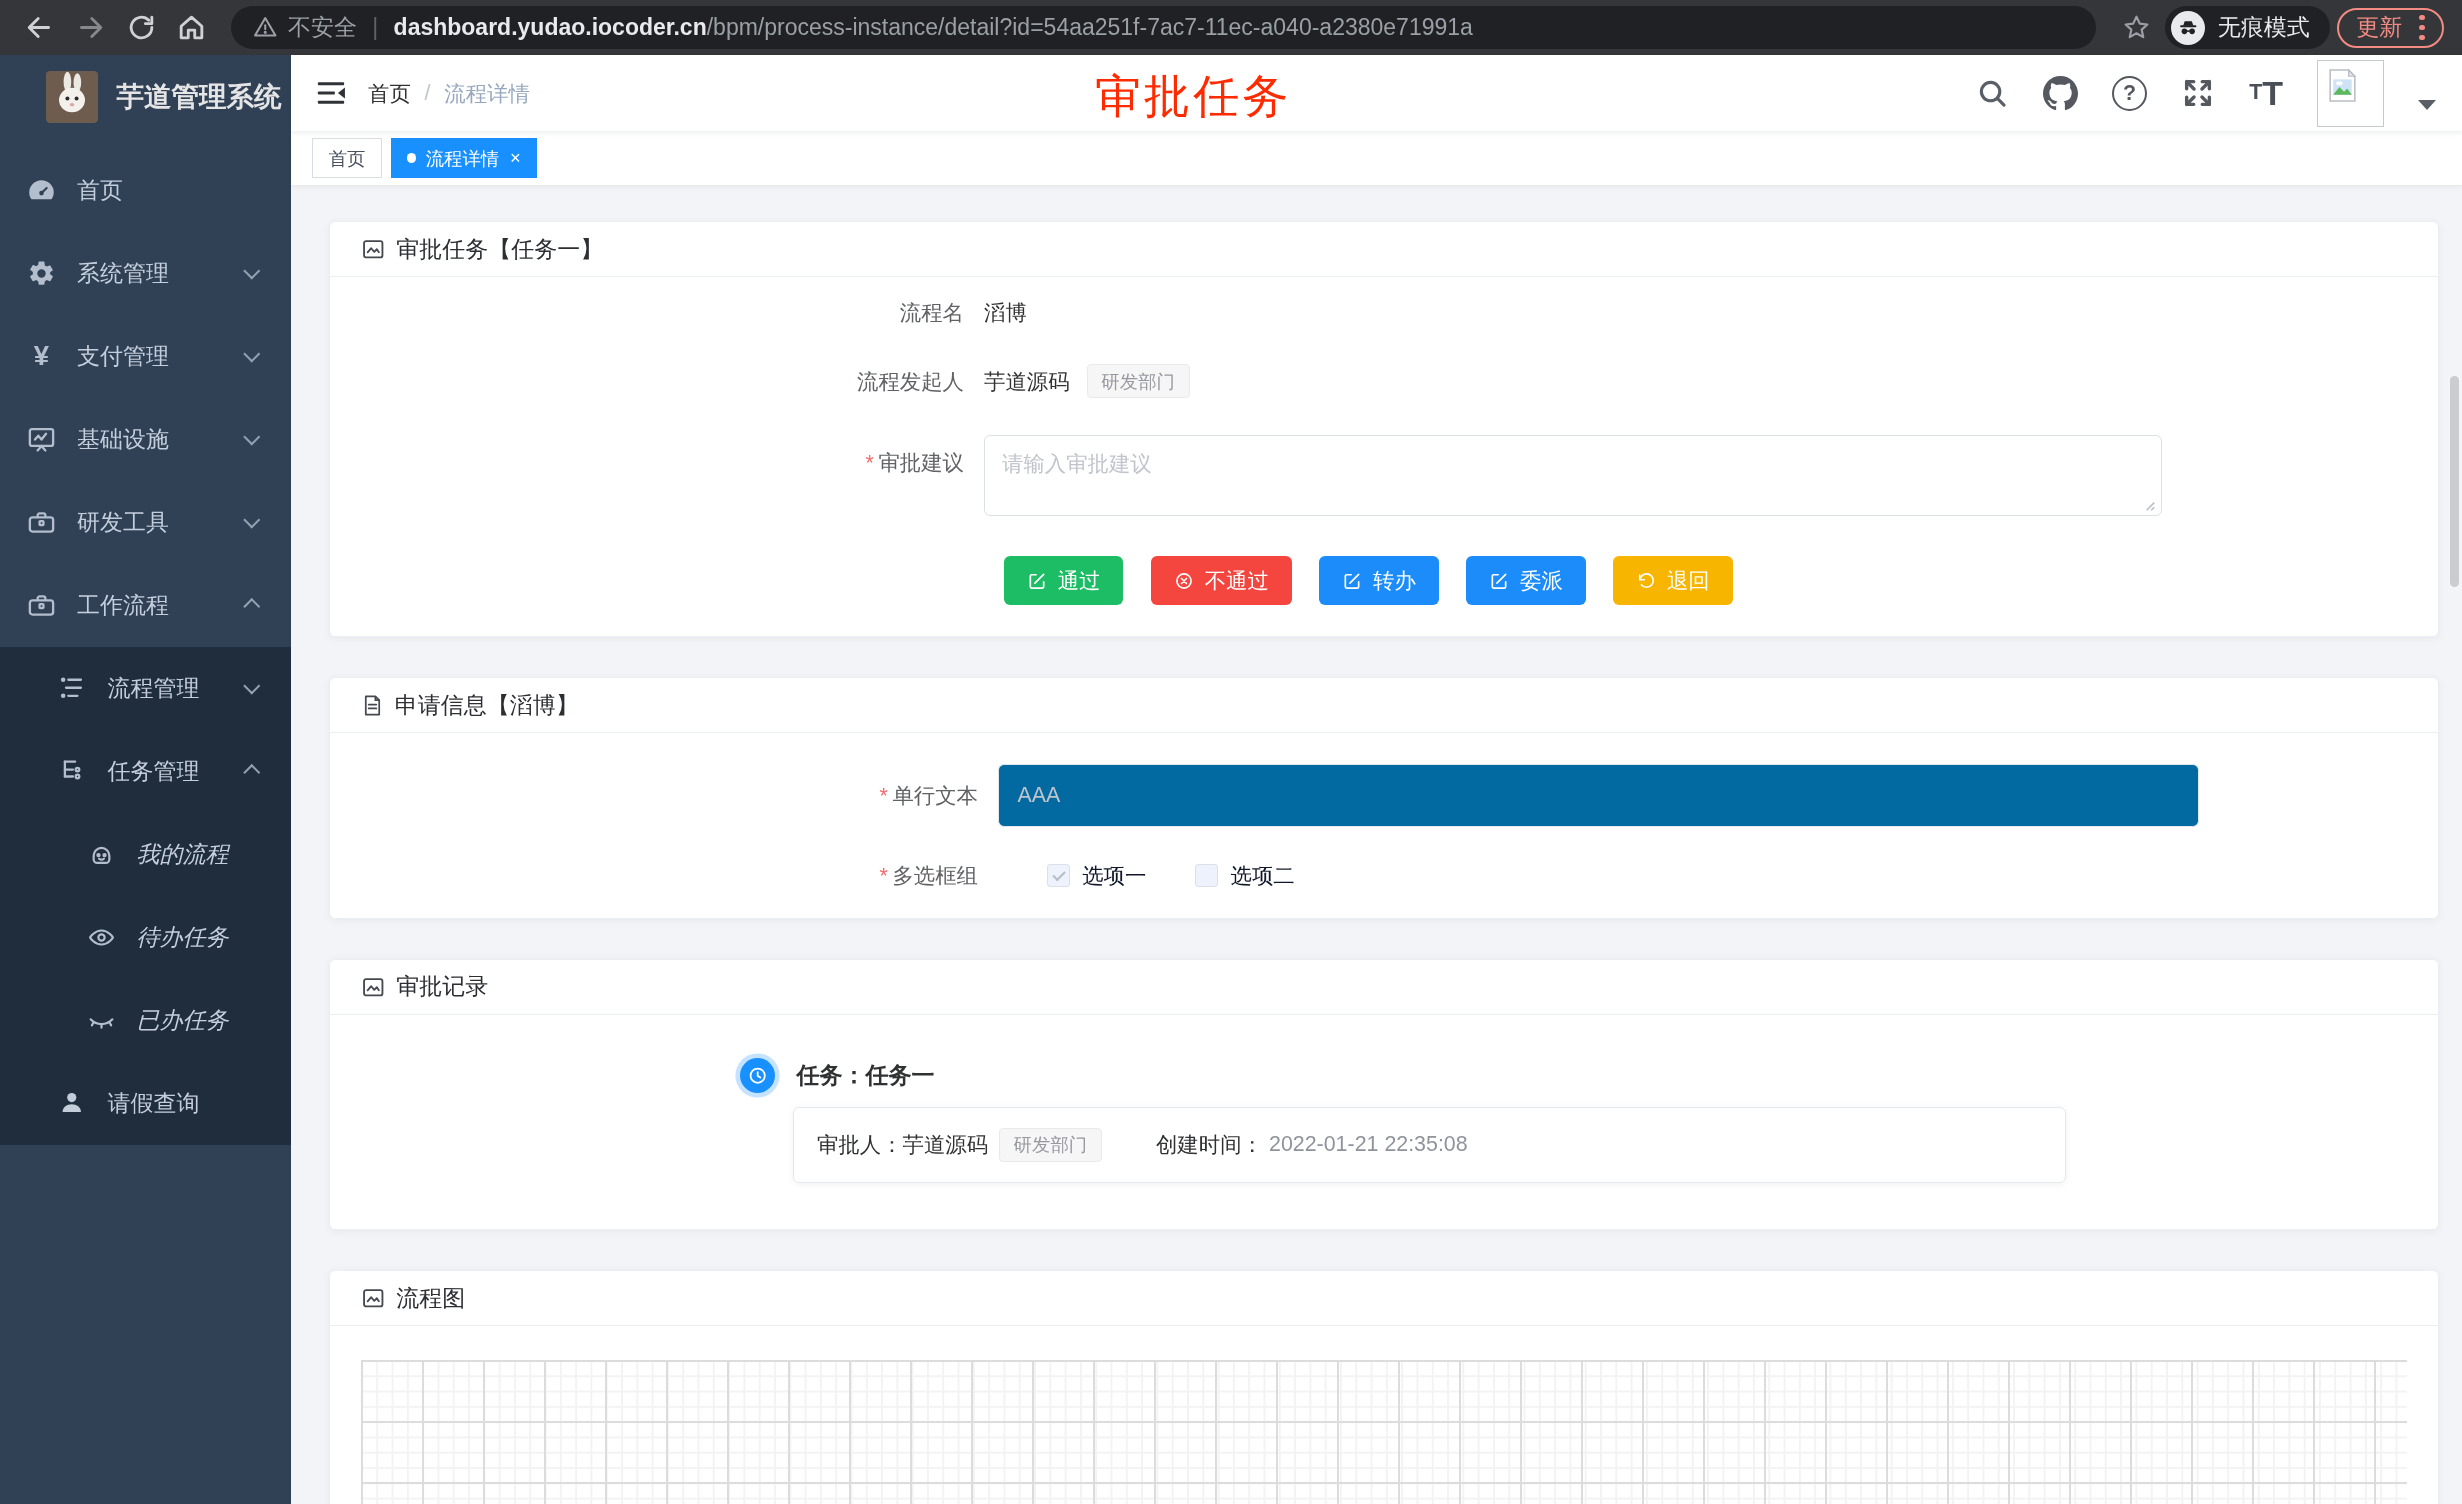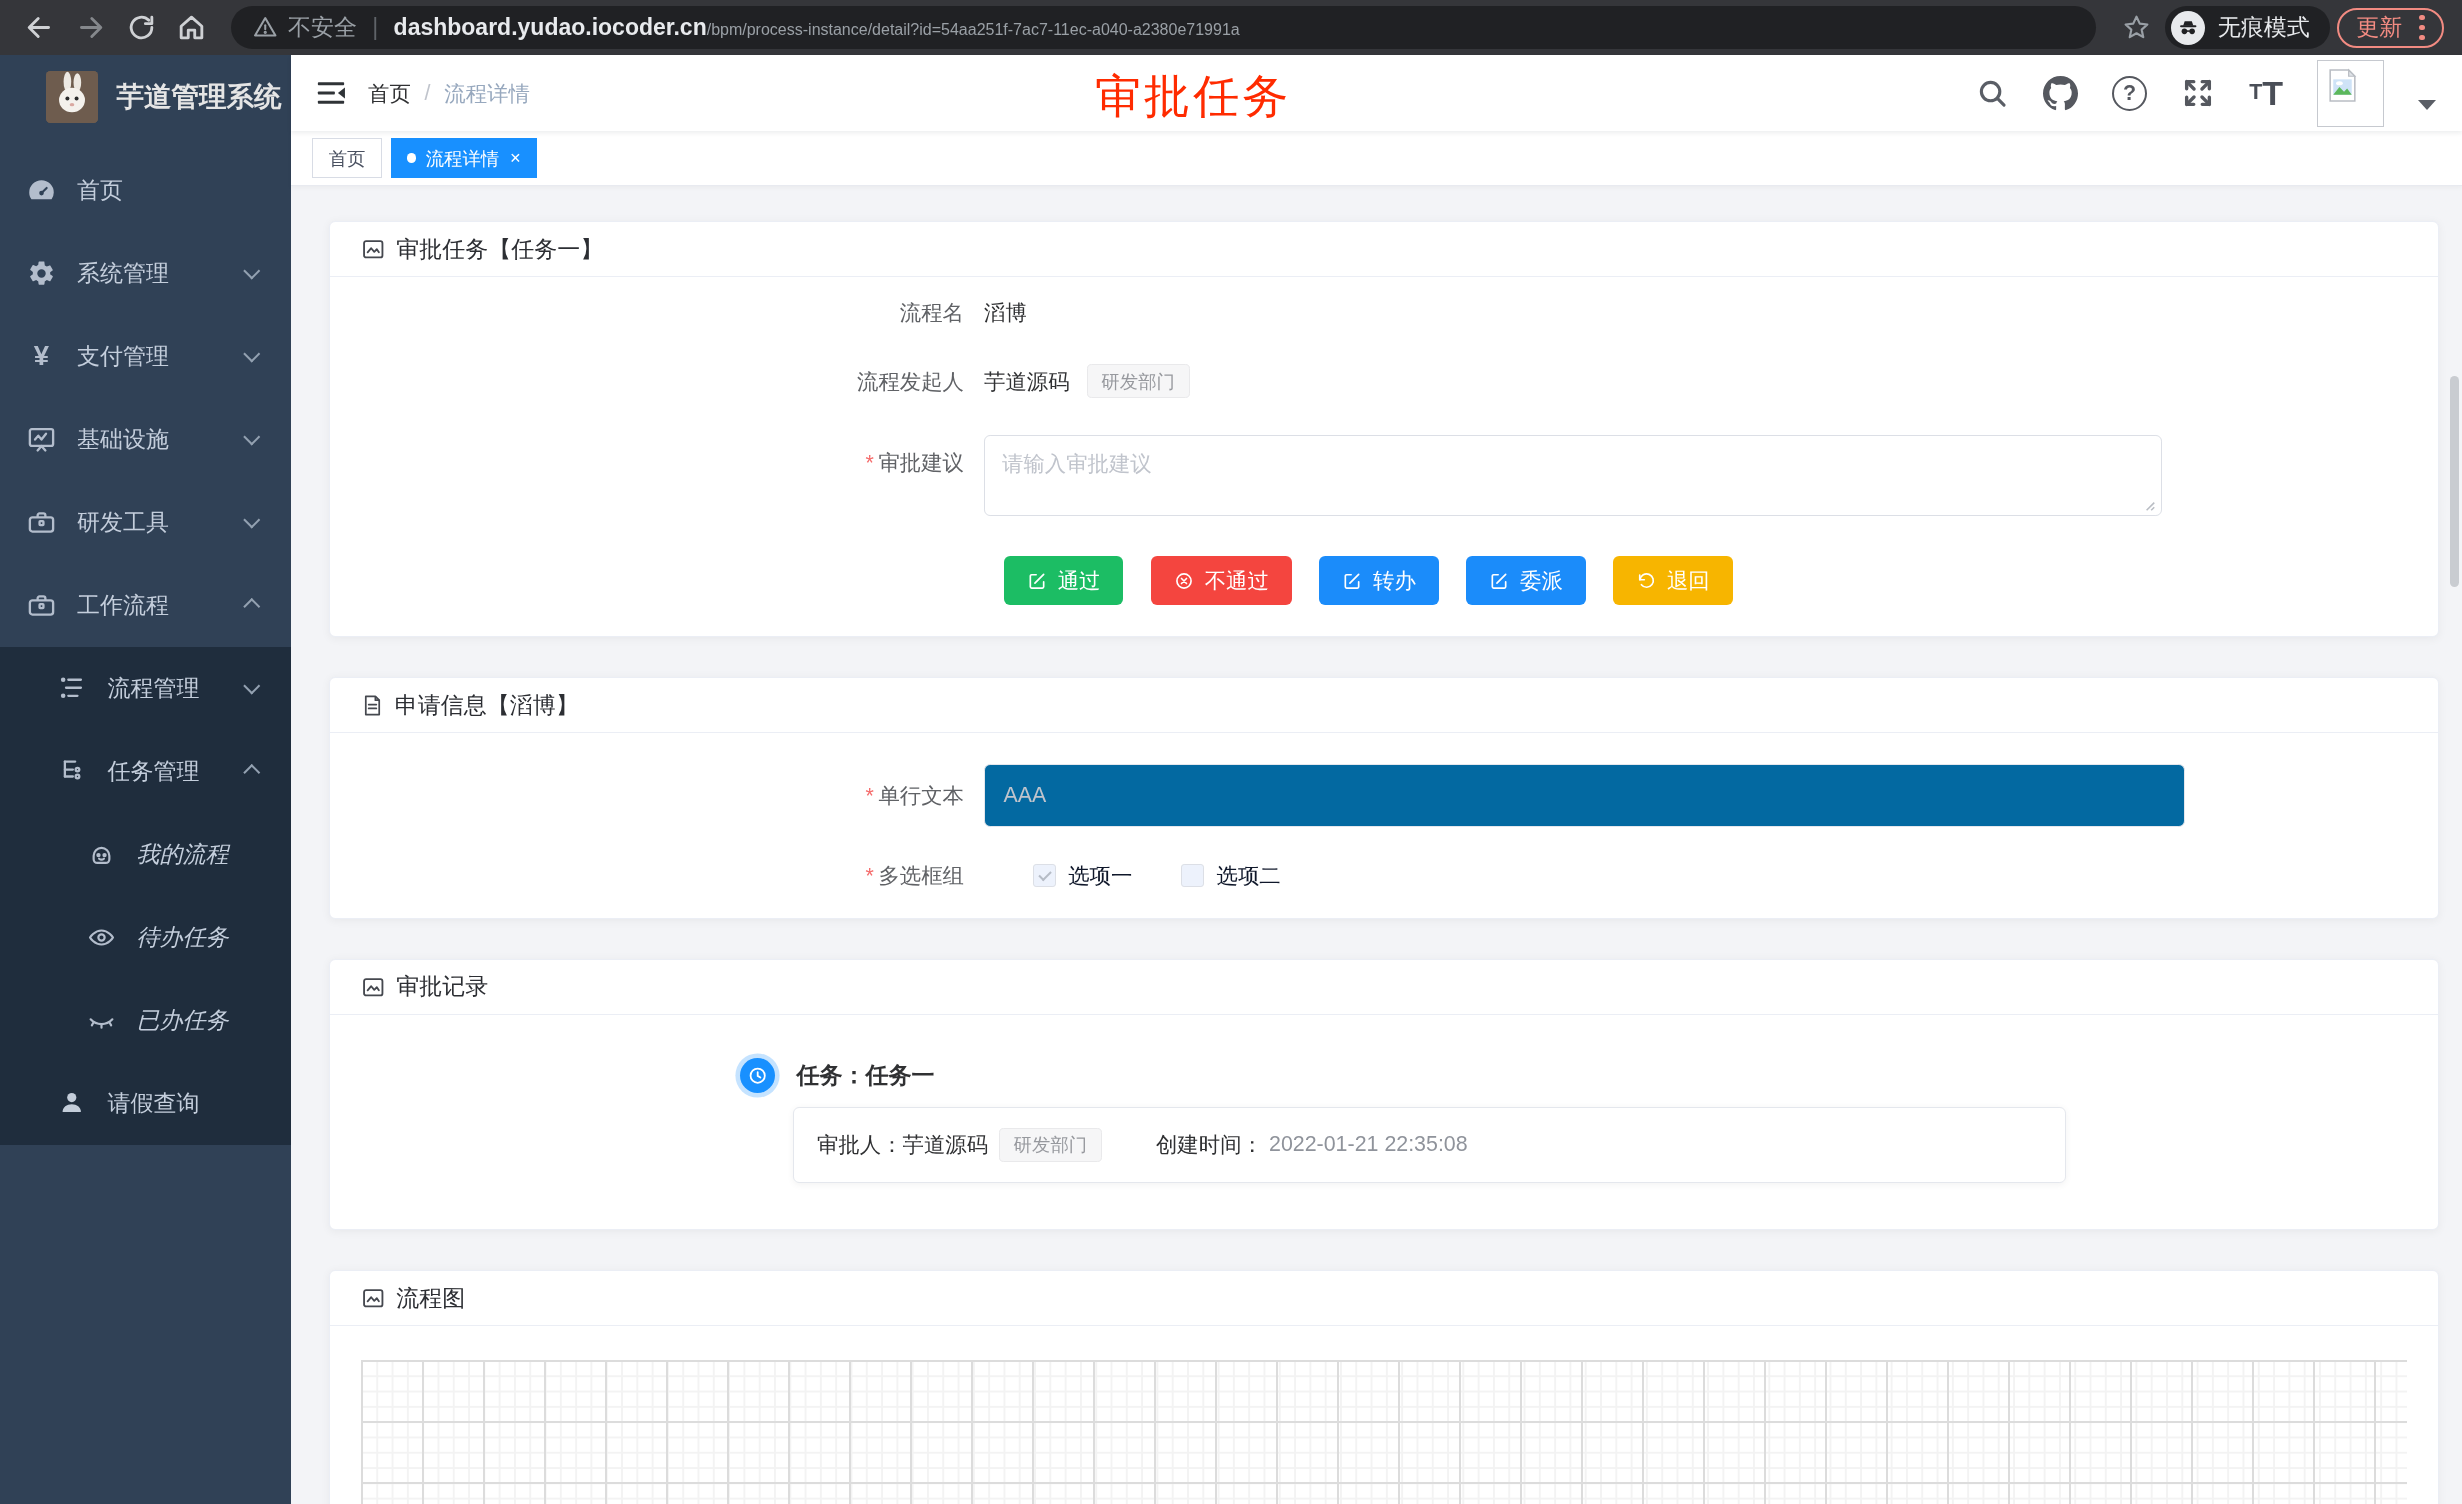--- a/index.html
+++ b/index.html
@@ -7,21 +7,21 @@
     font-family:"Liberation Sans","DejaVu Sans",sans-serif; }
   body { background:#f3f4f7; }
 
   
   .chrome { height:55px; background:#35363a; display:flex; align-items:center; padding:0 18.4px; gap:7.6px; }
   .chrome .navic { width:43px; height:43px; display:flex; align-items:center; justify-content:center; border-radius:50%; flex:0 0 auto; }
   .urlbar { flex:1; height:43px; background:#202124; border-radius:21.4px; display:flex; align-items:center; padding:0 21.4px; gap:10.7px; margin:0 10.7px; overflow:hidden; white-space:nowrap; }
   .urlbar .sep { color:#5f6368; font-size:23px; padding:0 4.6px; }
   .sec-label { color:#9aa0a6; font-size:23px; }
   .url-host { color:#e8eaed; font-size:23px; font-weight:bold; }
-  .url-path { color:#9aa0a6; font-size:16px; }
+  .url-path { color:#9aa0a6; font-size:23px; }
   .incog { height:43px; background:#202124; border-radius:21.4px; display:flex; align-items:center; gap:12.2px; padding:0 20px 0 6.1px; flex:0 0 auto;text-align:right; }
   .incog-circle { width:34px; height:34px; border-radius:50%; background:#e8eaed; display:flex; align-items:center; justify-content:center; }
   .incog-label { color:#e8eaed; font-size:23px; }
   .update-pill { height:40px; border:2.3px solid #f28b82; border-radius:21.4px; display:flex; align-items:center; gap:17px; padding:0 17px; flex:0 0 auto; }
   .update-label { color:#f28b82; font-size:23px; }
   .vdots { display:flex; flex-direction:column; gap:4.6px; }
   .vdots i { width:5.4px; height:5.4px; border-radius:50%; background:#f28b82; }
 
   
   .app { display:flex; height:1450px; }
@@ -487,21 +487,21 @@
 
       <section class="card">
         <div class="card-hd">
           <svg width="23" height="23" viewBox="0 0 24 24" fill="none" stroke="#45484f" stroke-width="1.8" stroke-linejoin="round">
               <path d="M5 2.5h10l4 4V21.5H5z"></path>
               <path d="M15 2.5v4h4"></path>
               <path d="M8 11h8M8 15h8" stroke-linecap="round"></path>
             </svg>
           <span>申请信息【滔博】</span>
         </div>
-        <div class="card-bd" style="padding-top:31px;padding-bottom:27.5px;">
+        <div class="card-bd" style="padding-top:31px;padding-bottom:27.5px;margin-left:14px;">
           <div class="frow" style="margin-bottom:34px;">
             <span class="flabel"><span class="req">*</span><span>单行文本</span></span>
             <input class="dis-input" disabled="" value="AAA" style="">
           </div>
           <div class="frow ckrow">
             <span class="flabel"><span class="req">*</span><span>多选框组</span></span>
             <span class="ck">
               <span class="ckbox">
                   <span class="ckmark"></span>
                 </span>

